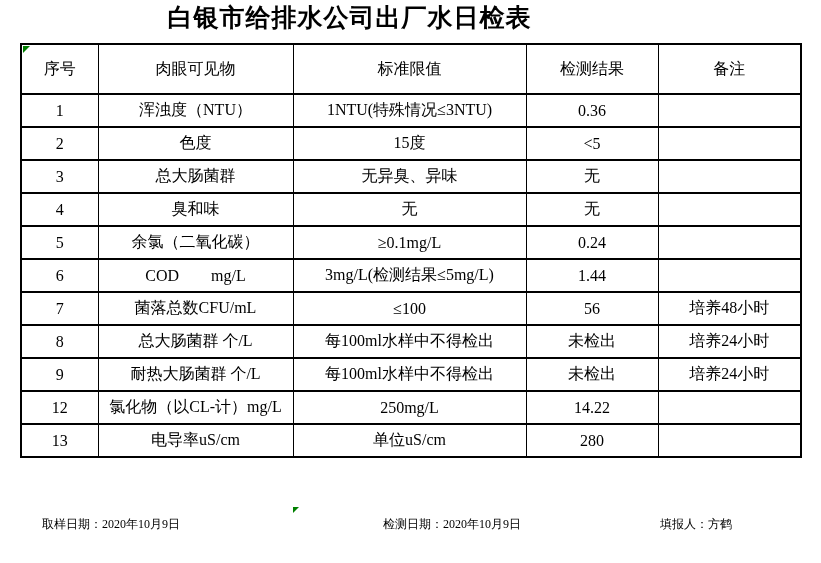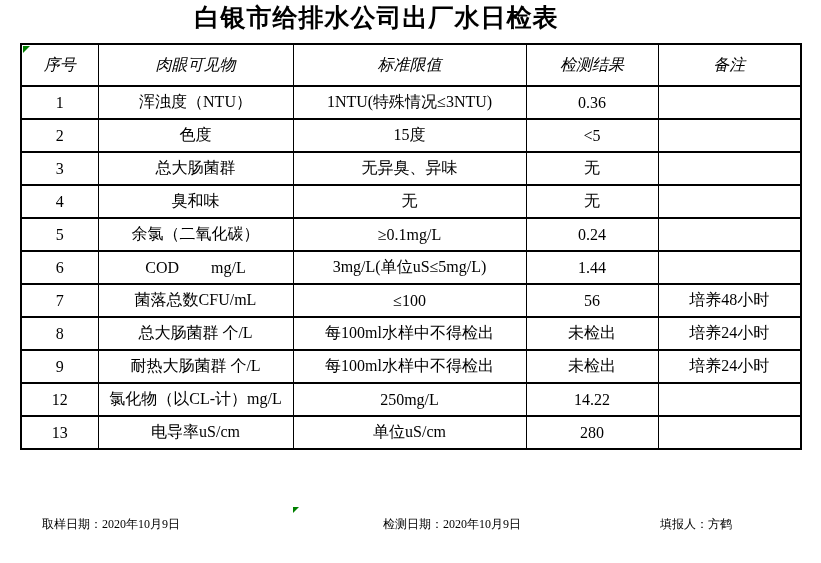--- a/index.html
+++ b/index.html
@@ -9,21 +9,20 @@
     position:relative;
     font-family:"Liberation Serif","DejaVu Serif",serif;
     color:#000000;
     overflow:hidden;
   }
   .title{
     position:absolute;top:3px;left:0;width:699px;
     text-align:center;
     font-size:25px;font-weight:bold;letter-spacing:1px;
     line-height:30px;
-    margin-left:27px;
   }
   table.sheet{
     position:absolute;left:20px;top:43px;
     width:780px;
     table-layout:fixed;
     border-collapse:collapse;
     border:2px solid #000;
   }
   table.sheet th, table.sheet td{
     border-left:1px solid #000;
@@ -31,21 +30,21 @@
     border-top:2px solid #000;
     border-bottom:2px solid #000;
     text-align:center;
     vertical-align:middle;
     font-size:16px;
     font-weight:normal;
     padding:0 2px;
     white-space:pre;
     overflow:hidden;
   }
-  table.sheet thead tr{height:42px;font-style:italic;}
+  table.sheet thead tr{height:50px;}
   table.sheet tbody tr{height:33px;}
   .corner-marker{
     position:absolute;
     width:0;height:0;
     border-top:7px solid #008000;
     border-right:7px solid transparent;
   }
   #marker-a1{left:23px;top:46px;}
   #marker-below{left:293px;top:507px;border-top-width:6px;border-right-width:6px;}
   .footer-item{
@@ -112,21 +111,21 @@
       <tr>
     <td>5</td>
     <td>余氯（二氧化碳）</td>
     <td>≥0.1mg/L</td>
     <td>0.24</td>
     <td></td>
   </tr>
       <tr>
     <td>6</td>
     <td>COD        mg/L</td>
-    <td>3mg/L(单位uS≤5mg/L)</td>
+    <td>3mg/L(检测结果≤5mg/L)</td>
     <td>1.44</td>
     <td></td>
   </tr>
       <tr>
     <td>7</td>
     <td>菌落总数CFU/mL</td>
     <td>≤100</td>
     <td>56</td>
     <td>培养48小时</td>
   </tr>

